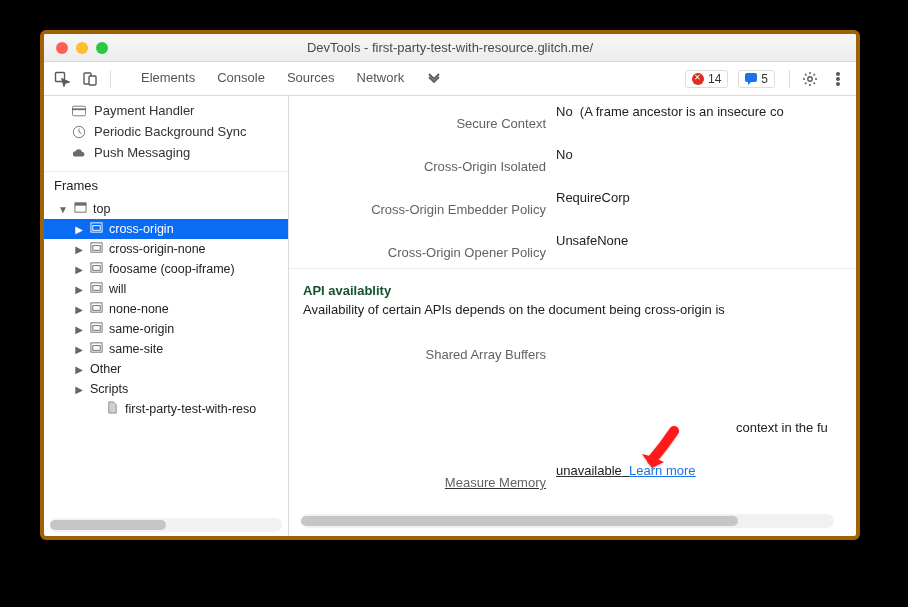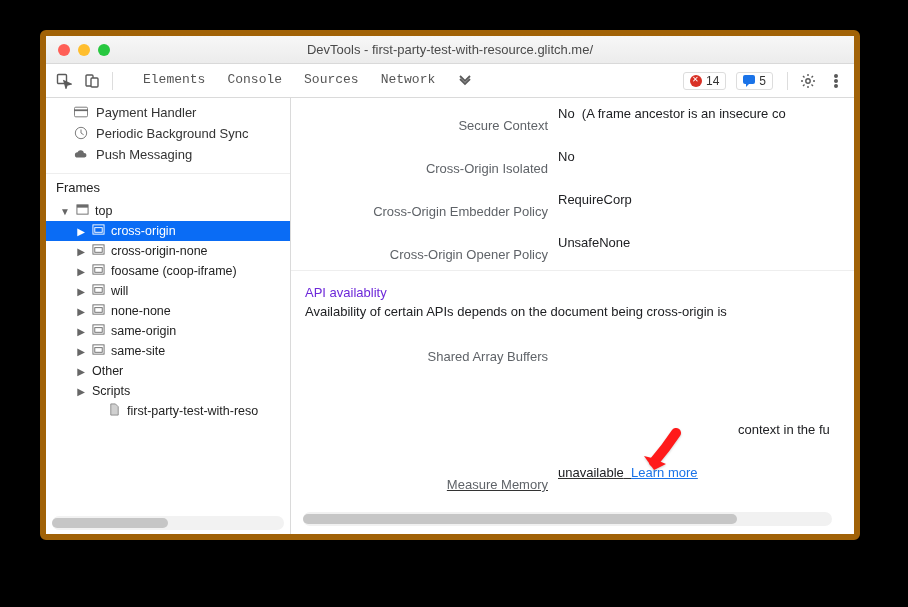--- a/index.html
+++ b/index.html
@@ -1,59 +1,59 @@
 <!DOCTYPE html>
 <html><head>
 <meta charset="utf-8">
 <style>
 * { box-sizing: border-box; margin: 0; padding: 0; font-family: -apple-system, BlinkMacSystemFont, "Segoe UI", Helvetica, Arial, sans-serif; }
 body { background: #000; width: 908px; height: 607px; position: relative; }
-.window { position: absolute; left: 40px; top: 30px; width: 820px; height: 510px; background: #fff; border: 6px solid #a16207; border-radius: 6px; box-shadow: 0 8px 24px rgba(0,0,0,.45); display: flex; flex-direction: column; overflow: hidden; }
+.window { position: absolute; left: 40px; top: 30px; width: 820px; height: 510px; background: #fff; border: 4px solid #a16207; border-radius: 6px; box-shadow: 0 8px 24px rgba(0,0,0,.45); display: flex; flex-direction: column; overflow: hidden; }
 .titlebar { height: 28px; background: linear-gradient(#f7f7f7,#ececec); border-bottom: 1px solid #d9d9d9; display: flex; align-items: center; position: relative; }
 .traffic { display: flex; gap: 8px; padding-left: 12px; }
 .dot { width: 12px; height: 12px; border-radius: 50%; }
 .dot.r { background:#ff5f57; } .dot.y { background:#ffbe2e; } .dot.g { background:#28c840; }
 .title { position: absolute; left: 0; right: 0; text-align: center; font-size: 13px; color: #4a4a4a; pointer-events:none; }
 .toolbar { height: 34px; border-bottom: 1px solid #dadada; display: flex; align-items: center; padding: 0 6px; gap: 4px; }
 .tbicon { width: 24px; height: 24px; display: flex; align-items: center; justify-content: center; color:#5a5a5a; }
 .tbicon svg { width: 16px; height: 16px; stroke: #5a5a5a; fill: none; stroke-width: 1.4; }
 .tabs { display: flex; gap: 2px; margin-left: 12px; }
-.tab { font-size: 13px; color:#555; padding: 6px 10px; border-bottom: 2px solid transparent; font-family: Liberation Mono, monospace; }
+.tab { font-size: 13px; color:#555; padding: 6px 10px; border-bottom: 2px solid transparent; }
 .tab.active { color:#1a73e8; border-bottom-color:#1a73e8; }
 .spacer { flex: 1; }
 .badge { display:flex; align-items:center; gap:4px; border:1px solid #ddd; border-radius:3px; padding:1px 6px; font-size:12px; color:#333; margin-right:6px;}
 .badge .icon { width:12px; height:12px; display:inline-block; }
 .icon-err { background:#d93025; border-radius:50%; position:relative;}
 .icon-err::after{content:"✕";color:#fff;font-size:8px;position:absolute;left:2px;top:0;}
 .badge svg{width:12px;height:12px;}
 .sep { width:1px; height:18px; background:#ddd; margin:0 4px;}
 
 .body { flex:1; display:flex; overflow:hidden; }
 .sidebar { width: 245px; border-right: 1px solid #dadada; display:flex; flex-direction:column; font-size:13px; color:#333; overflow:hidden;}
 .side-top { padding: 4px 0 8px 0; }
-.side-item { display:flex; align-items:flex-start; gap:8px; padding:3px 12px 3px 28px; color:#333; }
+.side-item { display:flex; align-items:flex-end; gap:8px; padding:3px 12px 3px 28px; color:#333; }
 .side-item svg { width:14px; height:14px; fill:#6b6b6b; }
 .section-hdr { padding: 6px 10px; color:#222; font-size:13px; border-top:1px solid #eee; }
 .tree { flex:1; overflow:hidden; }
 .treerow { display:flex; align-items:center; gap:6px; height:20px; font-size:12.5px; color:#222; padding-left:8px; white-space:nowrap; }
 .treerow.sel { background:#0a6cf5; color:#fff; }
 .treerow.sel svg { fill:#fff; stroke:#fff; }
 .twist { width:10px; display:inline-block; text-align:center; color:#666; font-size:10px;}
 .treerow.sel .twist{color:#fff;}
 .tfile svg, .twin svg { width:13px; height:13px; fill:#6b6b6b; }
 .indent1{padding-left:14px;} .indent2{padding-left:30px;} .indent3{padding-left:46px;}
 .hscroll { height:14px; background:#f2f2f2; position:relative; margin:0 6px 4px 6px; border-radius:7px;}
 .hscroll .thumb{position:absolute; left:0; top:2px; height:10px; width:50%; background:#c6c6c6; border-radius:6px;}
 
 .main { flex:1; position:relative; overflow:hidden; font-size:13px; color:#333;}
 .rows { }
 .row { display:flex; align-items:flex-start; gap:10px; padding:8px 12px; }
 .row .lbl { width:245px; text-align:right; color:#5f6368;margin-top:12px; }
 .row .val { color:#202124; white-space:nowrap; }
-.section-title { padding:14px 14px 4px 14px; font-weight:400; color:#6d28d9; border-top:1px solid #eee;}
+.section-title { padding:14px 14px 4px 14px; font-weight:700; color:#14532d; border-top:1px solid #eee;}
 .section-desc { padding:0 29px 10px 14px; color:#202124; white-space:nowrap;}
 .link { color:#1a73e8; text-decoration:underline; }
 .main-scroll { position:absolute; left:12px; right:22px; bottom:8px; height:14px; background:#f1f1f1; border-radius:7px;}
 .main-scroll .thumb{position:absolute; left:0; top:2px; height:10px; width:82%; background:#c6c6c6; border-radius:6px;}
 .arrow { position:absolute; pointer-events:none; }
 .arrow svg { filter: drop-shadow(0 1px 1px rgba(0,0,0,.2)); }
 </style>
 </head>
 <body>
 

